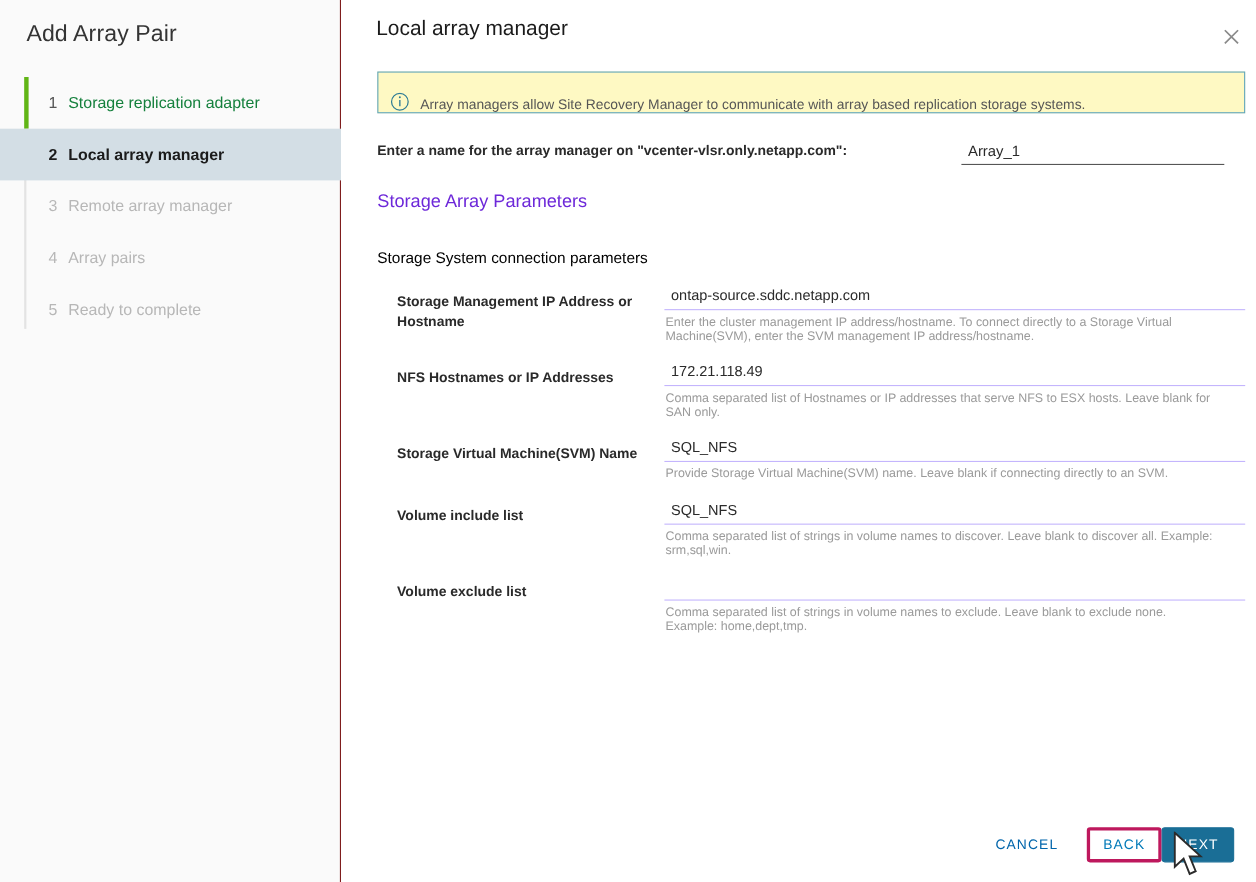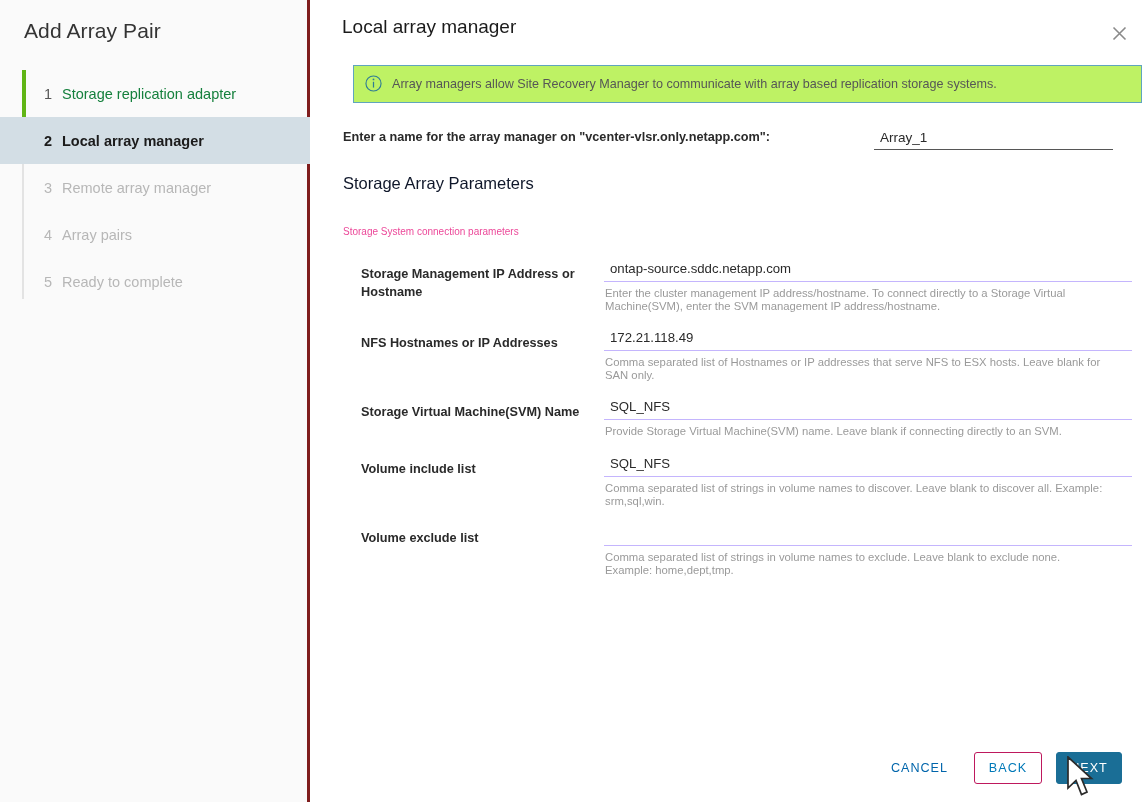--- a/index.html
+++ b/index.html
@@ -13,21 +13,21 @@
     position: relative;
   }
 
   
   #wizard-sidebar {
     position: absolute;
     left: 0; top: 0;
     width: 310px;
     height: 802px;
     background: #fafafa;
-    border-right: 3px solid #7f1d1d;
+    border-right: 1px solid #7f1d1d;
   }
   #wizard-title {
     position: absolute;
     left: 24px; top: 19px;
     font-size: 21px;
     font-weight: 400;
     color: #343434;
     letter-spacing: 0.1px;
   }
 
@@ -109,26 +109,25 @@
     cursor: pointer;
   }
   #close-button svg { display: block; }
 
   
   #info-banner {
     position: absolute;
     left: 33px; top: 65px;
     width: 789px;
     height: 38px;
-    background: #bef264;
+    background: #fef9c3;
     border: 1px solid #60a5bd;
     display: flex;
-    align-items: center;
+    align-items: flex-end;
     padding-left: 11px;
-    margin-left: 10px;
   }
   #info-icon { flex: 0 0 18px; height: 18px; margin-right: 9px; }
   #info-text {
     font-size: 12.6px;
     color: #565656;
   }
 
   
   #name-row {
     position: absolute;
@@ -156,27 +155,27 @@
     color: #2a2a2a;
     padding: 0 0 2px 6px;
     outline: none;
   }
 
   #section-heading {
     position: absolute;
     left: 33px; top: 174px;
     font-size: 16.5px;
     font-weight: 400;
-    color: #0f172a;
+    color: #6d28d9;
   }
   #subsection-heading {
     position: absolute;
     left: 33px; top: 226px;
-    font-size: 10px;
-    color: #ec4899;
+    font-size: 14px;
+    color: #000000;
   }
 
   
   .param-row {
     position: absolute;
     left: 33px;
     width: 789px;
   }
   .param-label {
     position: absolute;
@@ -234,25 +233,24 @@
   }
   #cancel-button {
     background: transparent;
     border: none;
     color: #0065ab;
     padding: 0 14px;
     margin-right: 12px;
   }
   #back-button {
     background: #ffffff;
-    border: 1px solid #be185d;
+    border: 3px solid #be185d;
     border-radius: 3px;
     color: #0079b8;
     width: 68px;
-    margin-right: 14px;
   }
   #next-button {
     background: #1a6e96;
     border: 1px solid #1a6e96;
     border-radius: 3px;
     color: #ffffff;
     width: 66px;
   }
 
   

